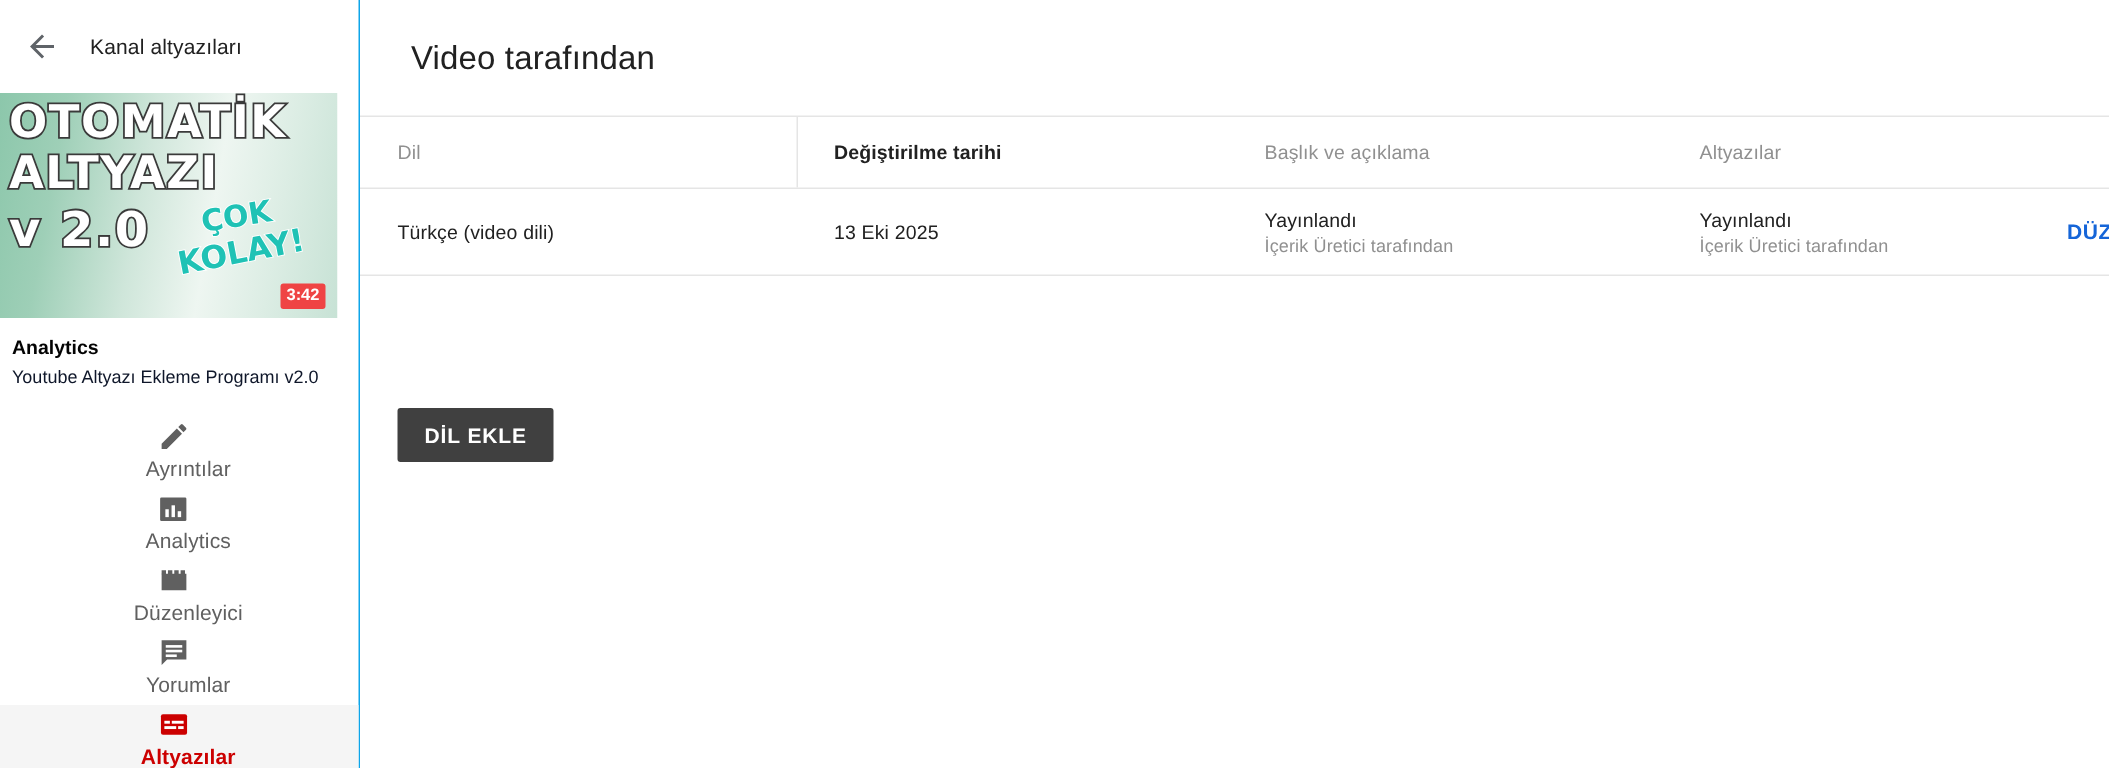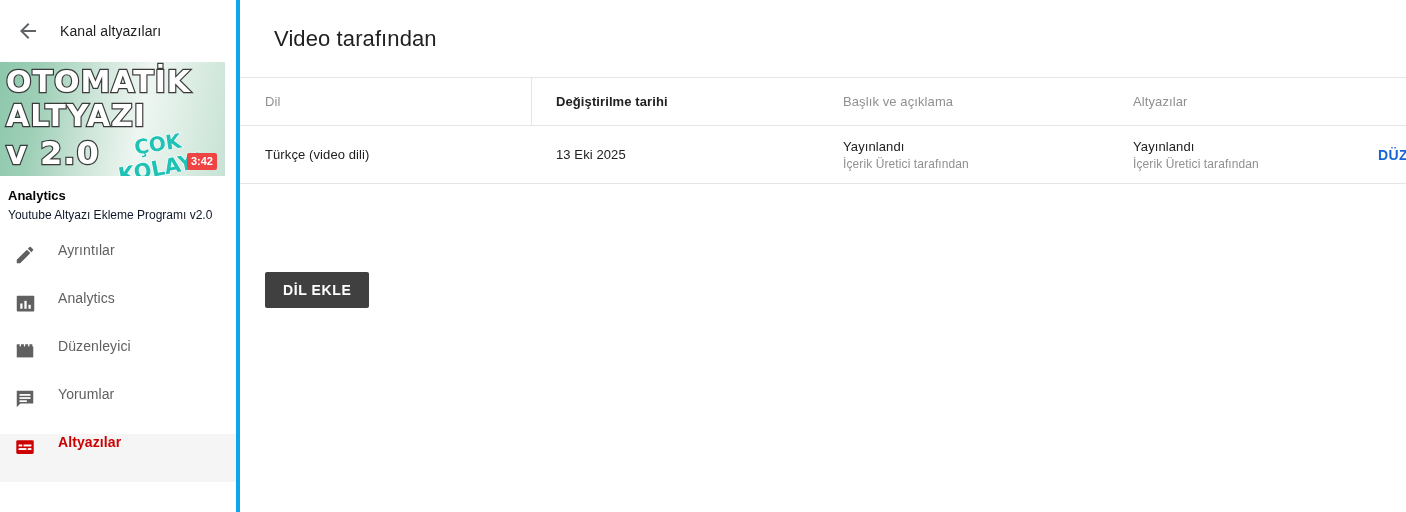--- a/index.html
+++ b/index.html
@@ -15,21 +15,21 @@
     width: 1406px; height: 512px;
     display: flex;
     background: #fff;
   }
 
   
   #sidebar {
     width: 240px;
     height: 512px;
     background: #ffffff;
-    border-right: 4px solid #0ea5e9;
+    border-right: 1px solid #0ea5e9;
     flex: 0 0 240px;
     position: relative;
   }
   .side-header {
     height: 62px;
     display: flex;
     align-items: center;
     padding-left: 8px;
   }
   .back-btn {
@@ -42,21 +42,21 @@
     color: #212121;
     margin-left: 12px;
     letter-spacing: .1px;
     white-space: nowrap;
   }
 
   
   .thumb-wrap {
     position: relative;
     width: 225px;
-    height: 114px;
+    height: 150px;
     margin: 0;
     overflow: hidden;
   }
   .thumb-bg {
     position: absolute; inset: 0;
     background: linear-gradient(100deg,#8cc7ab 0%, #9ecfb7 18%, #cfe6da 42%, #eef6f1 62%, #dcedE4 80%, #c7e2d5 100%);
   }
   .thumb-txt {
     position: absolute;
     font-family: "DejaVu Sans", sans-serif;
@@ -104,22 +104,24 @@
   .vid-sub {
     font-size: 12px;
     color: #0f172a;
     white-space: nowrap;
   }
 
   .nav-list { margin-top: 10px; }
   .nav-item {
     height: 48px;
     display: flex;
+    align-items: center;
     padding-left: 12px;
     cursor: pointer;
+    flex-direction: column;
   }
   .nav-item.active { background: #f5f5f5; }
   .nav-ico {
     width: 26px; height: 26px;
     display: flex; align-items: center; justify-content: center;
     flex: 0 0 26px;
     margin-right: 20px;
   }
   .nav-label {
     font-size: 14px;

